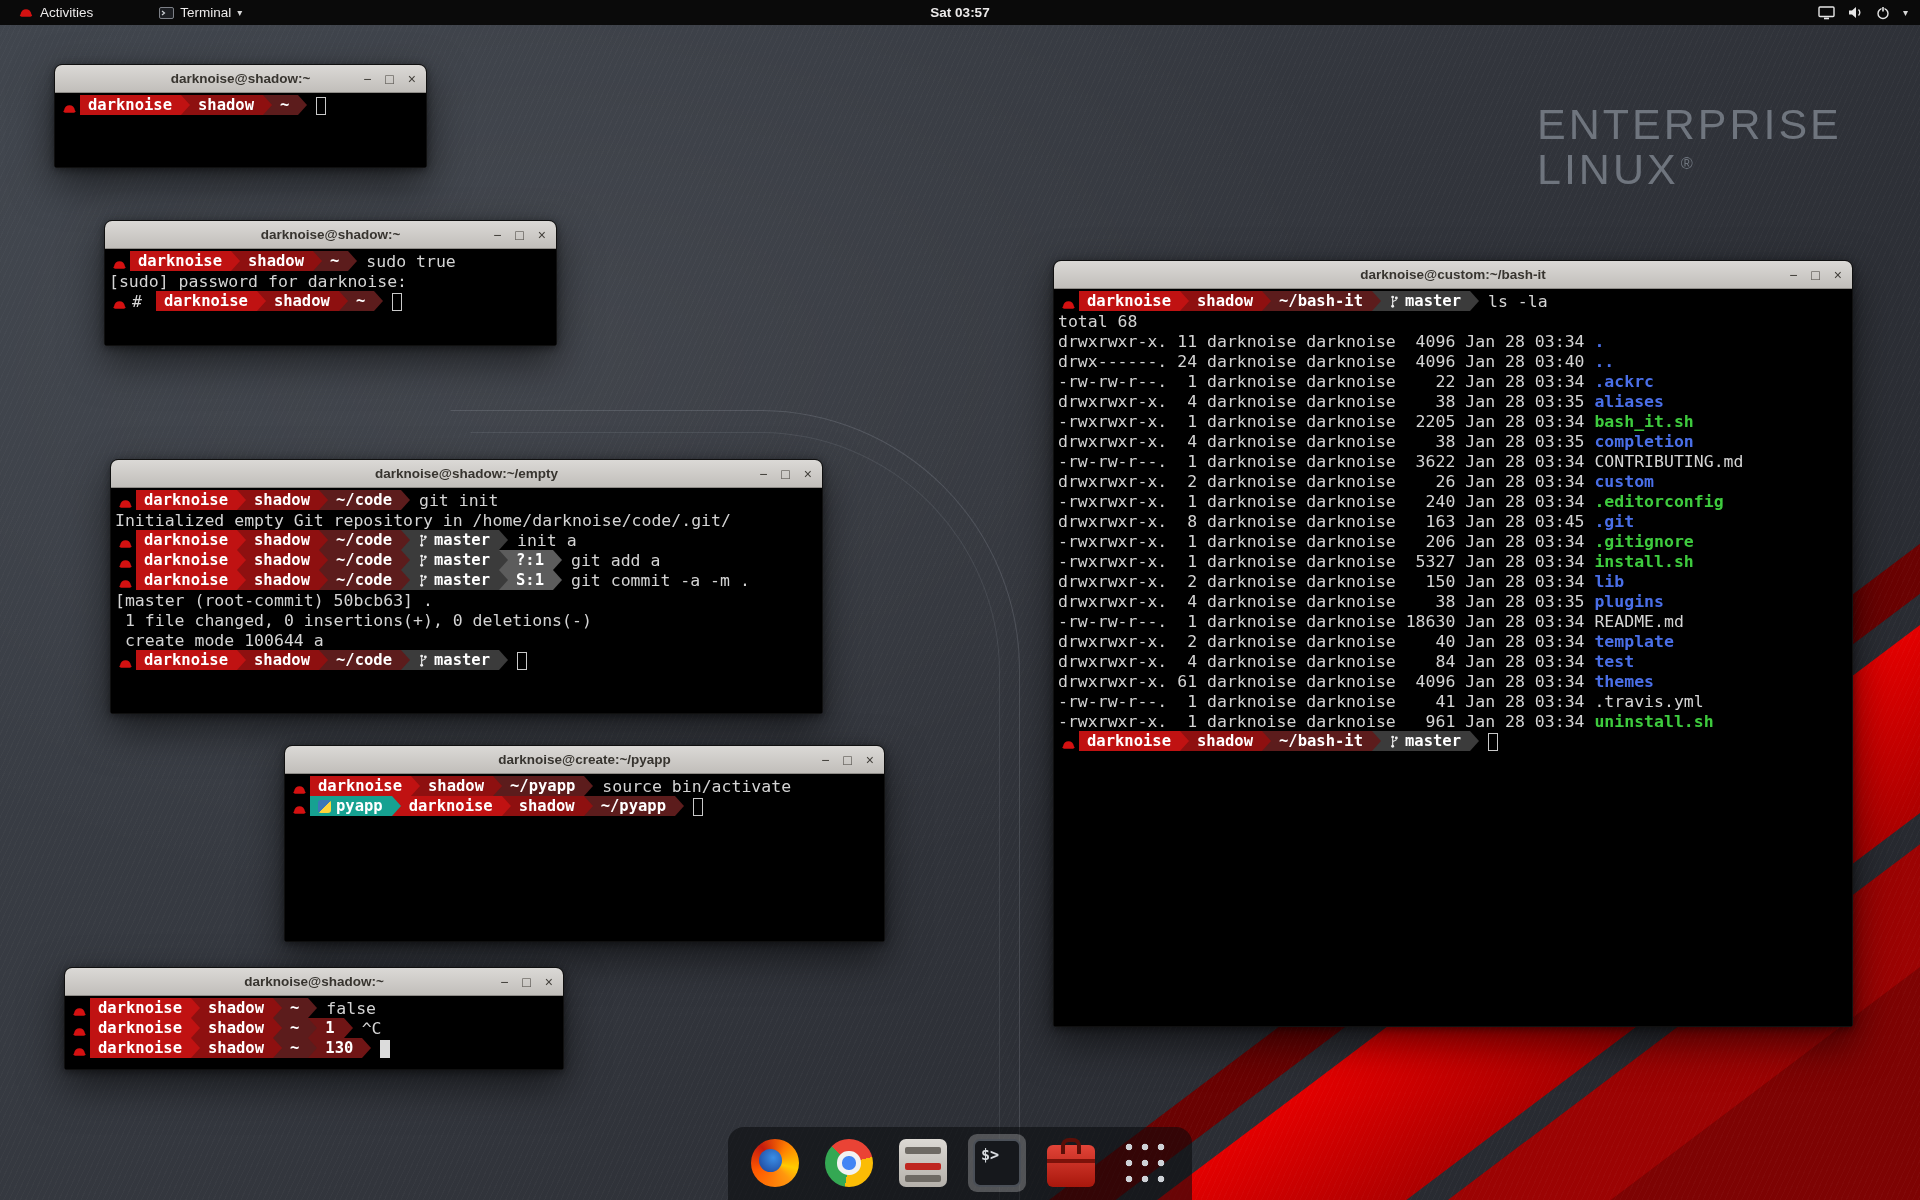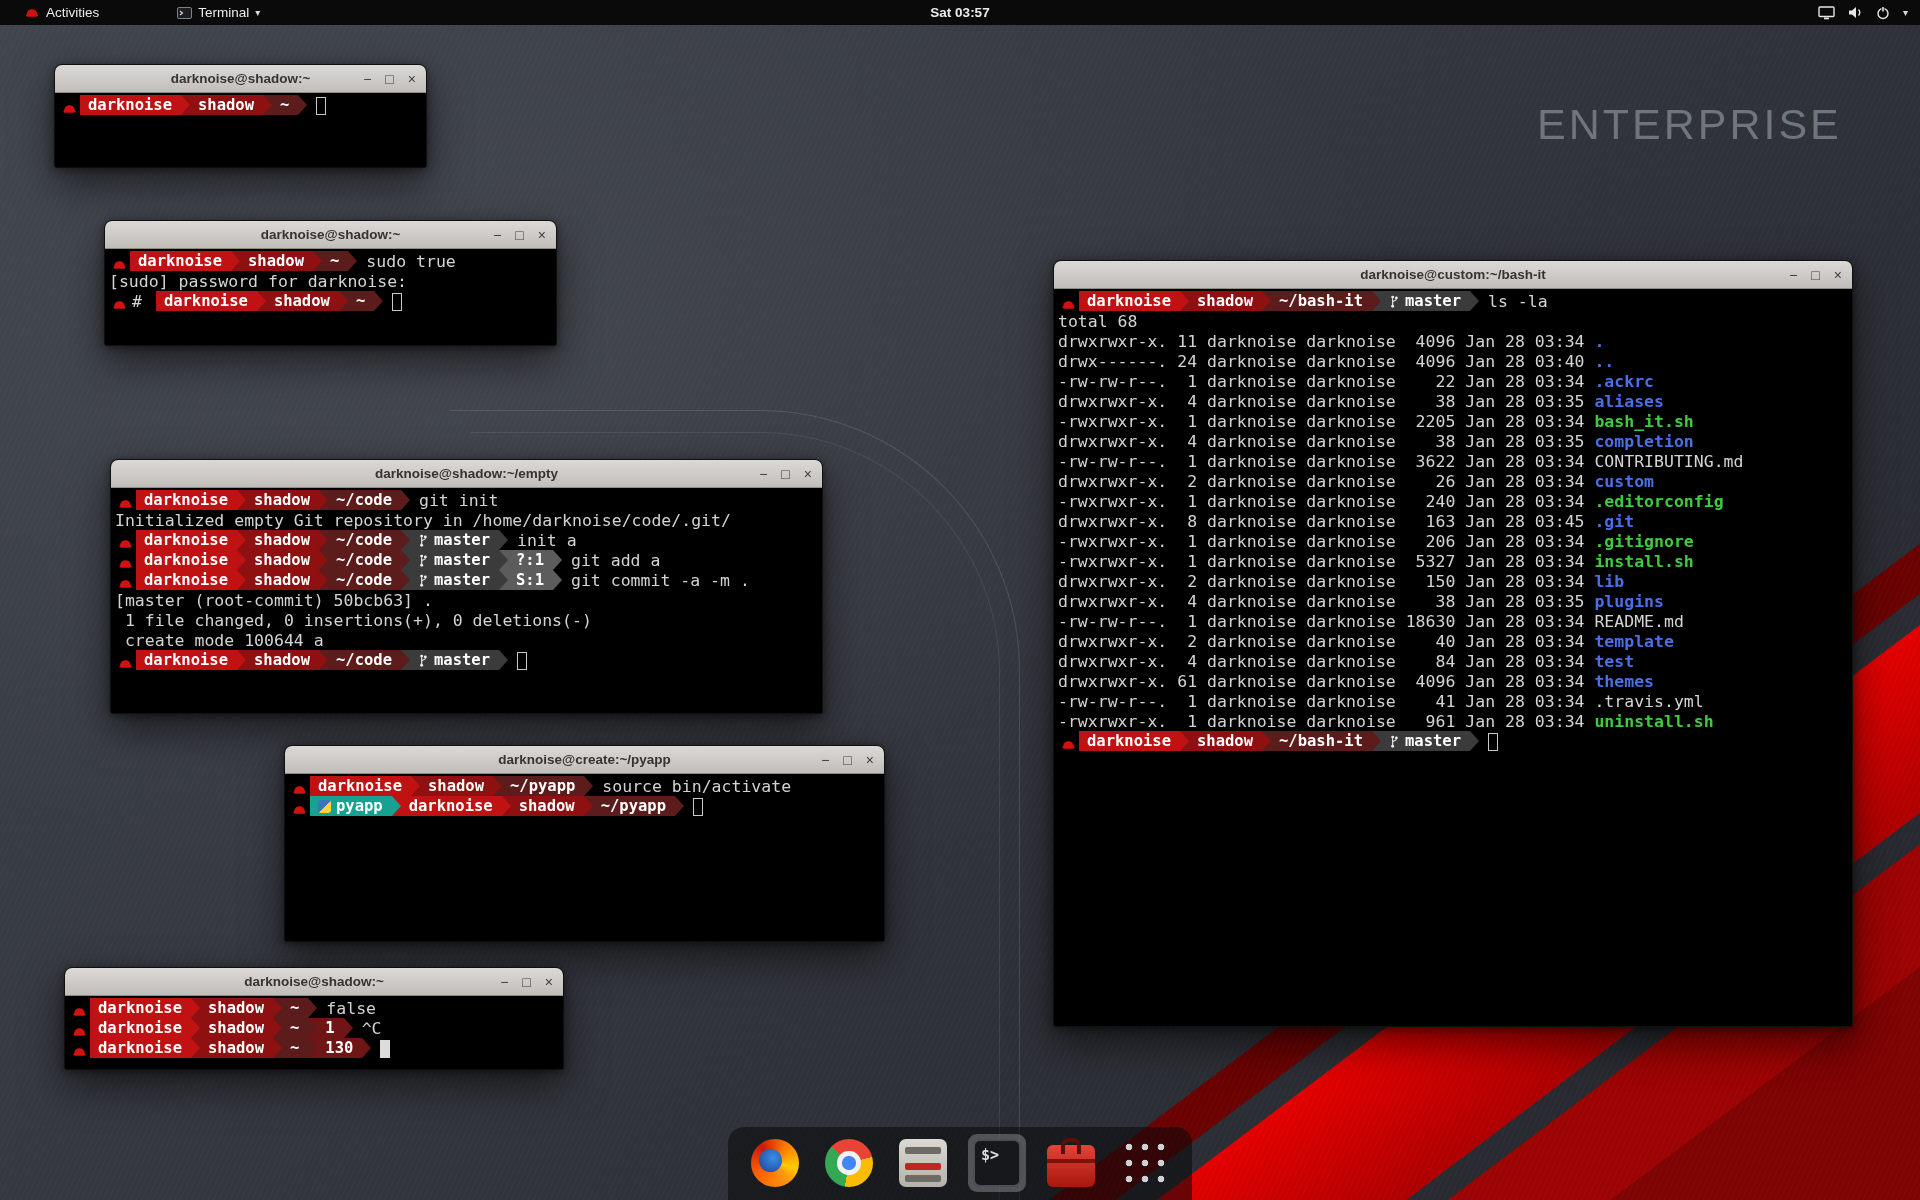--- a/index.html
+++ b/index.html
@@ -28,21 +28,21 @@
 
   
   .brand { position:absolute; left:1537px; top:102px; z-index:1; user-select:none; }
   .brand .l1 { font-size:33px; font-weight:bold; letter-spacing:2px; color:#bcc1c8; }
   .brand .l2, .brand .l3 { font-size:43px; letter-spacing:3px; color:#6f757e; line-height:1.05; }
   .reg { font-size:38%; vertical-align:super; margin-left:2px; }
 
   
   .topbar { position:absolute; top:0; left:0; right:0; height:25px; background:#0a0a0a;
             color:#eceaea; display:flex; align-items:center; font-size:13.5px; z-index:100; }
-  .tb-item { display:flex; align-items:center; gap:6px; height:100%; padding:0 24px; cursor:default; }
+  .tb-item { display:flex; align-items:center; gap:6px; height:100%; padding:0 18px; cursor:default; }
   .appmenu { margin-left:30px; }
   .clock { position:absolute; left:50%; transform:translateX(-50%); font-weight:bold; }
   .sys { margin-left:auto; display:flex; align-items:center; gap:13px; padding-right:12px; height:100%; }
   .caret { font-size:10px; color:#d8d8d8; }
 
   
   .window { position:absolute; display:flex; flex-direction:column; background:#000;
             border:1px solid #101010; border-radius:8px 8px 3px 3px; z-index:10;
             box-shadow:0 16px 40px rgba(0,0,0,0.55), 0 2px 8px rgba(0,0,0,0.45); }
   .titlebar { height:28px; flex:none; background:linear-gradient(#dbd9d6,#c1beba);
@@ -110,20 +110,21 @@
   <div class="arc arc2"></div>
   <div class="stripe s2"></div>
   <div class="stripe s3"></div>
   <div class="stripe s1"></div>
   <div class="stripe s4"></div>
   <div class="stripe s5"></div>
 </div>
 
 <div class="brand">
   <div class="l2">ENTERPRISE</div>
+  <div class="l3"><span>LINUX</span><sup class="reg">®</sup></div>
 </div>
 
 <div class="topbar">
   <div class="tb-item">
     <svg width="16" height="13" viewBox="0 0 16 14">
         <path d="M2.1 9.2 C2.6 5.4 5 3.4 8 3.4 c3 0 5.4 2 5.9 5.8 1.1 .5 1 1.5 -.5 2 -1.7 .6 -9.1 .6 -10.8 0 -1.5 -.5 -1.6 -1.5 -.5 -2 z" fill="#d41111"></path>
       </svg>
     <span>Activities</span>
   </div>
   <div class="tb-item appmenu">

